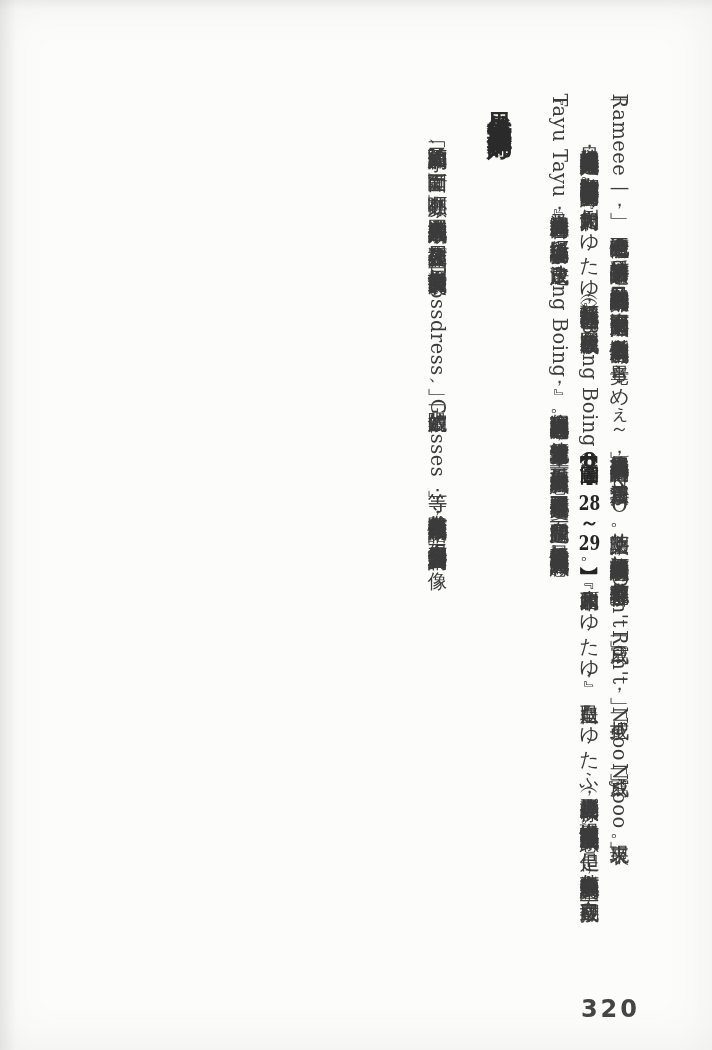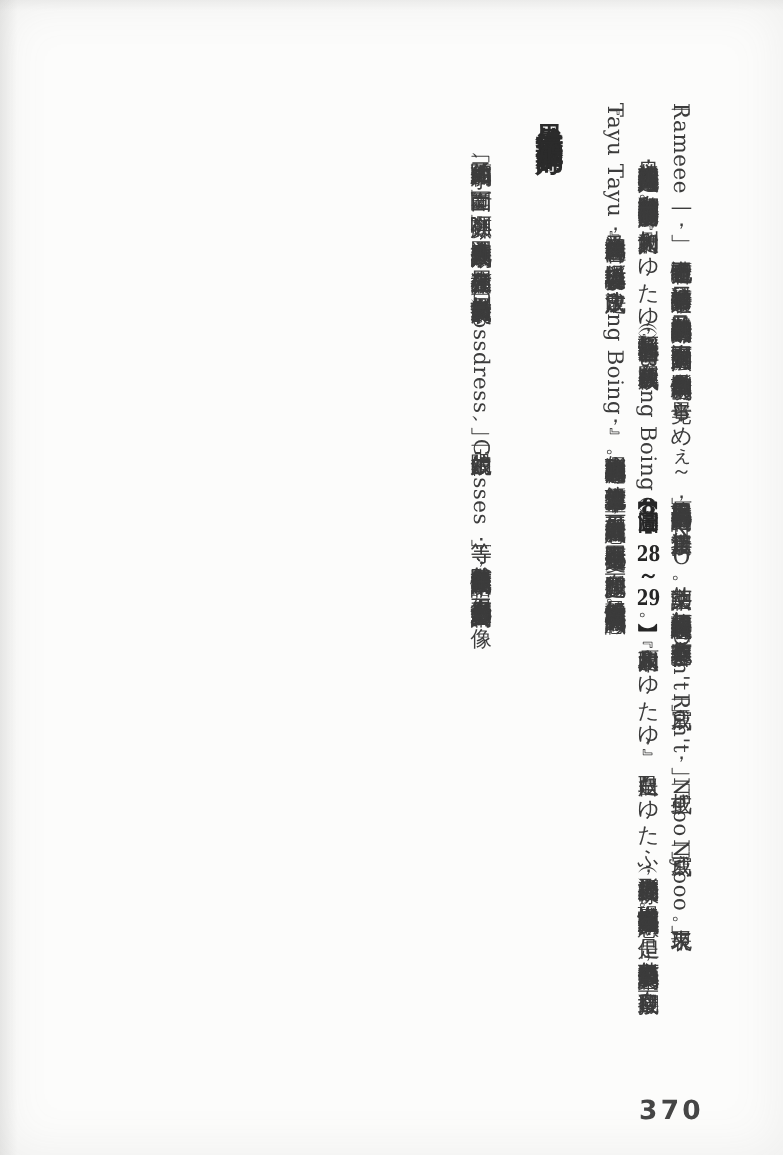--- a/index.html
+++ b/index.html
@@ -88,14 +88,14 @@
 </head>
 <body>
 
 <div class="page">
   <div class="text-flow" id="text-flow">
       <p class="para"><span>「Rameee</span><span class="upright">—</span><span>」，讀者也完全看不懂吧？這種日語特有的措辭表達，以及涉及主觀語感的詞彙特別難翻，沒有固定可對照的翻法，所以大多數是依個別情境去翻。畢竟「らめぇ～」原本就是用來表現口齒不清的變造詞，無法直接套用</span><span class="upright">NO</span><span>的英文語法。無論如何都想保留該意境的時候，有的英譯本似乎會把「Don't」寫成「Ron't」，或把「Nooo」寫成「Nyooo」來表現。</span></p>
       <p class="para indent"><span>日文的語感很多時候無法準確地傳達給外國人，在翻譯階段前就必須從營銷面進行改動的例子屢見不鮮。例如大和川的『たゆたゆ（輕輕飄飄）』（茜新社）的書名，在美國版就被改成『Boing Boing（波濤洶湧）』</span><span class="figref">【圖</span><span class="figref tcy">8</span><span class="figref upright">-</span><span class="figref tcy">28</span><span class="figref">～</span><span class="figref tcy">29</span><span class="figref">】</span><span>。大和川原本取的『たゆたゆ』，是取自たゆたふ（形容搖擺晃動的模樣），表現女性懶洋洋浮在水面上那種輕飄飄的意象。但是，英文中似乎沒有類似意義的詞彙，而直接翻成『Tayu Tayu』又完全沒法想像書裡的內容，所以經過討論妥協後，決定改成『Boing Boing』，這個讓人聯想到乳房豐滿晃動的標題。儘管忠實地重現原作非常重要，可如果賣不出去的話就沒有意義，因此有時不得不做出這種變更。而想減少這種問題，最好的方式恐怕還是在取書名時就先有國際化的意識。</span></p>
       <h2 class="heading">果然成人漫畫還是原創的好！</h2>
       <p class="para indent"><span>除了前面介紹的「觸手」、「斷面圖」、「啊嘿顏」外，美國還存在許多其他的成人類別，用來分類各種作品。例如男扮女裝（或女扮男裝）的「Crossdress」、眼鏡娘的「Glasses」等等；其中雖然有很多英文原本就存在的慣用語，但也有不少刻意借用日文發音的詞彙，像</span></p>
     </div>
-  <div class="page-number">370</div>
+  <div class="page-number">320</div>
 </div>
 
 </body></html>

